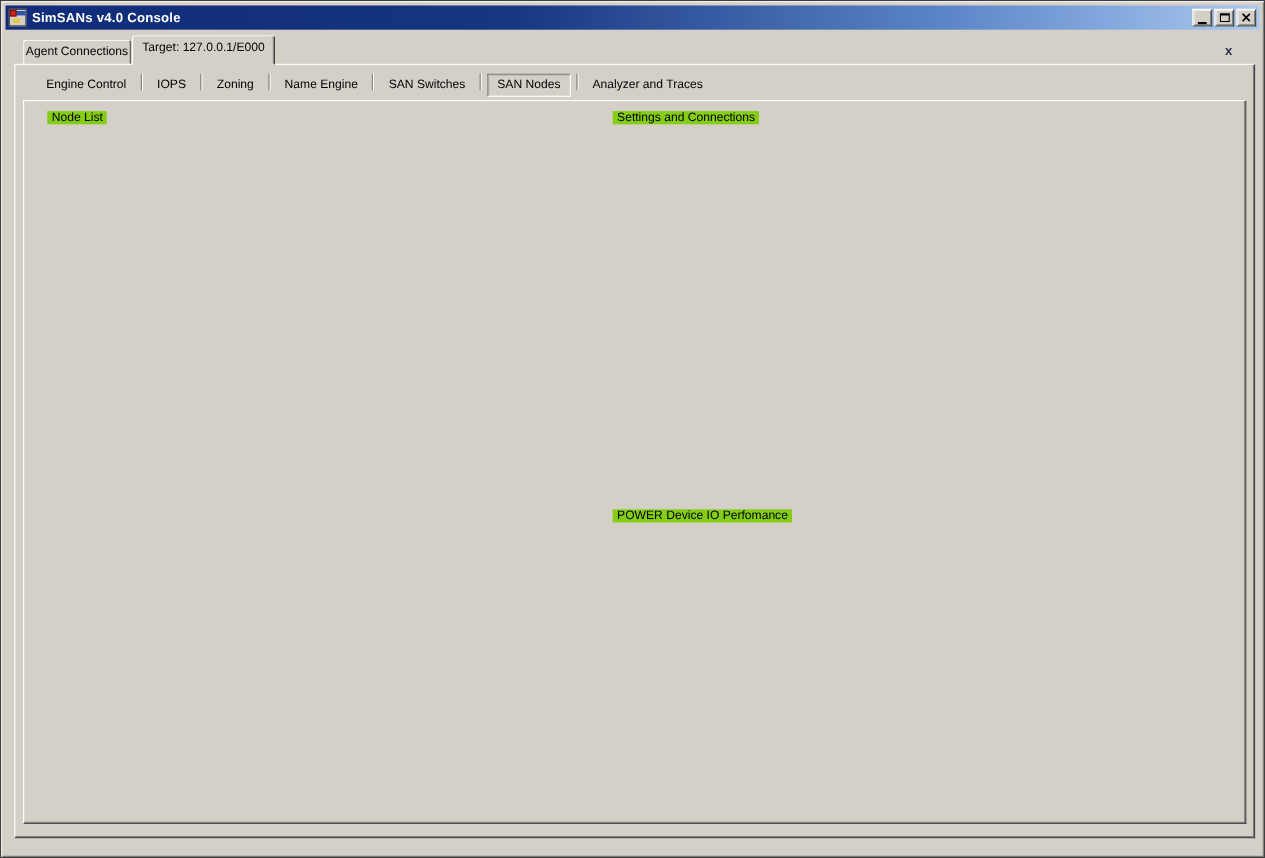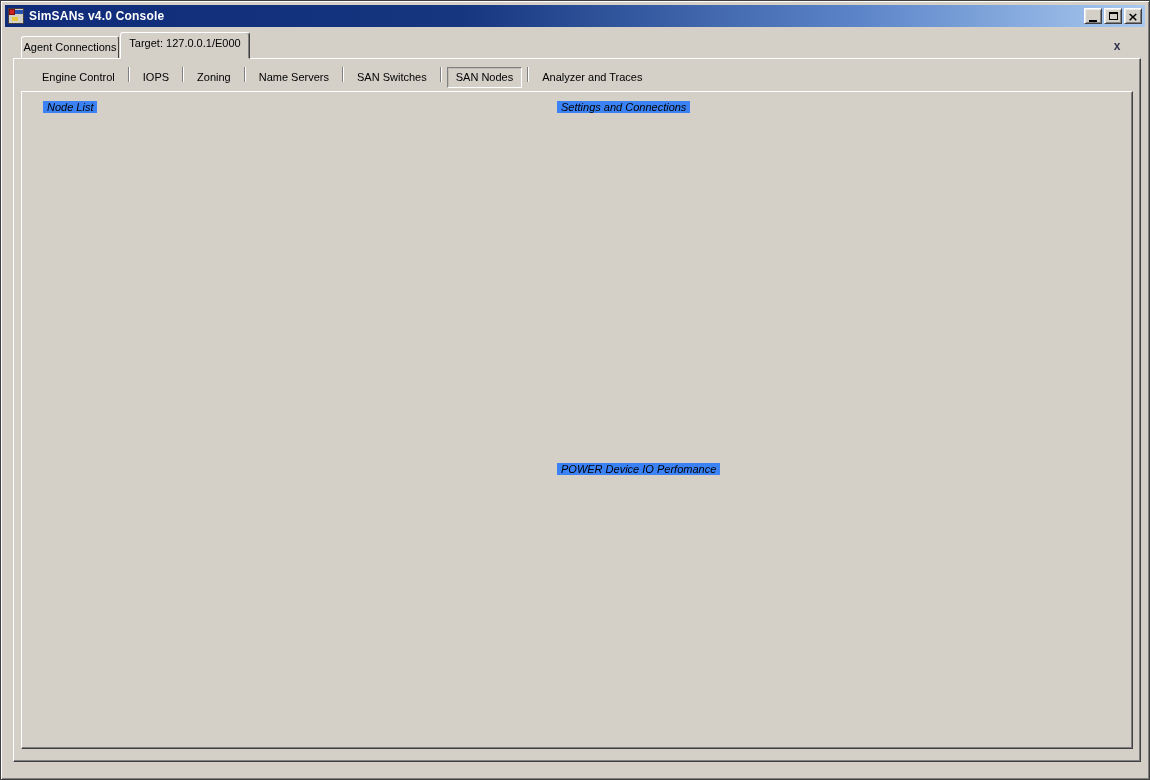--- a/index.html
+++ b/index.html
@@ -61,21 +61,21 @@
   .isep { width:2px; height:15px; border-left:1px solid #808080; border-right:1px solid #fff; }
 
   .inner-page {
     position:absolute; left:20px; top:90px; width:1112px; height:658px; background:#d4d0c8;
     border:1px solid; border-color:#fff #404040 #404040 #fff;
     box-shadow: inset -1px -1px 0 #808080; z-index:3;
   }
 
   
   .groupbox { position:absolute; border:1px solid #808080; box-shadow: inset 1px 1px 0 #fff, 1px 1px 0 #fff; }
-  .gb-label { position:absolute; background:#3b82f6; padding:0 4px; font-size:11px; z-index:5;font-style:italic; }
+  .gb-label { position:absolute; background:#84cc16; padding:0 4px; font-size:11px; z-index:5; }
 
   
   .sunken {
     background:#fff; border:1px solid; border-color:#808080 #fff #fff #808080;
     box-shadow: inset 1px 1px 0 #404040;
   }
 
   
   .tree { position:absolute; overflow:hidden; padding:5px 2px 0 3px; font-family:"DejaVu Sans Mono", monospace; font-size:12px; font-weight:bold; }
   .trow { display:flex; align-items:flex-start; height:16px; white-space:pre; }
@@ -168,21 +168,21 @@
 
   <div class="outer-page"></div>
 
   <div class="itabs">
       <span class="itab">Engine Control</span>
       <span class="isep"></span>
       <span class="itab">IOPS</span>
       <span class="isep"></span>
       <span class="itab">Zoning</span>
       <span class="isep"></span>
-      <span class="itab">Name Servers</span>
+      <span class="itab">Name Engine</span>
       <span class="isep"></span>
       <span class="itab">SAN Switches</span>
       <span class="isep"></span>
       <span class="itab sel">SAN Nodes</span>
       <span class="isep"></span>
       <span class="itab">Analyzer and Traces</span>
     </div>
 
   <div class="inner-page"></div>
 

